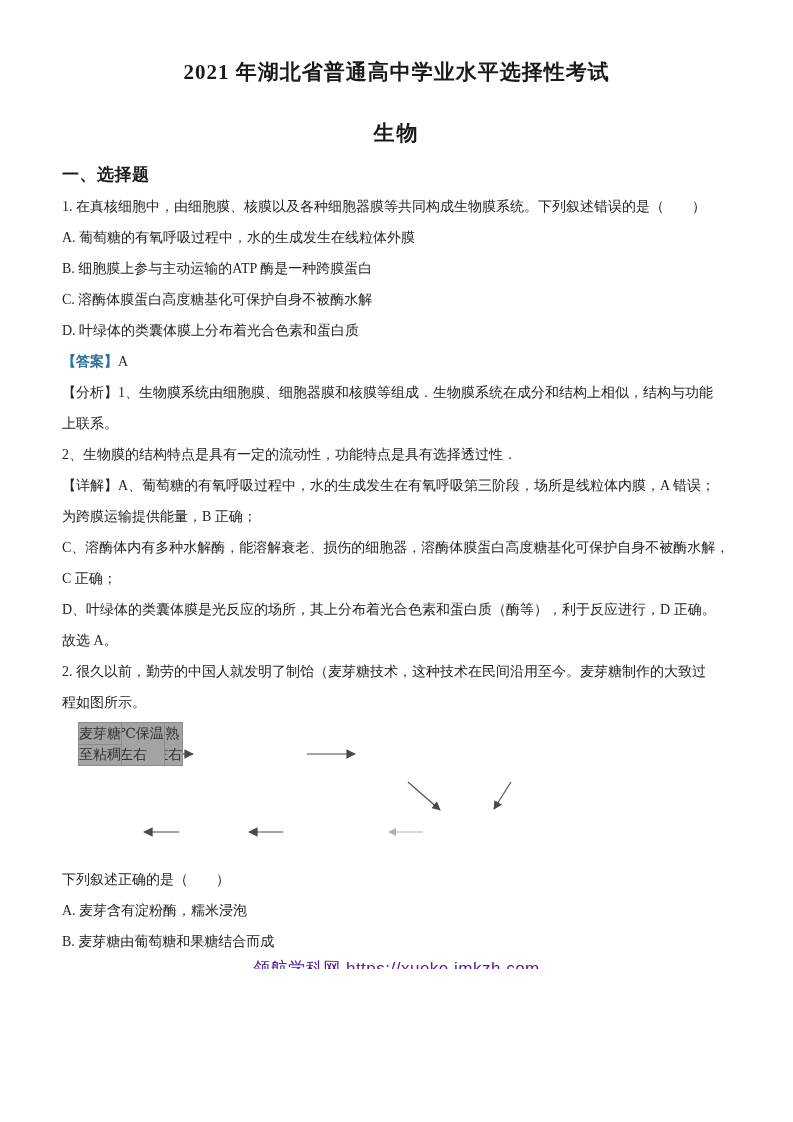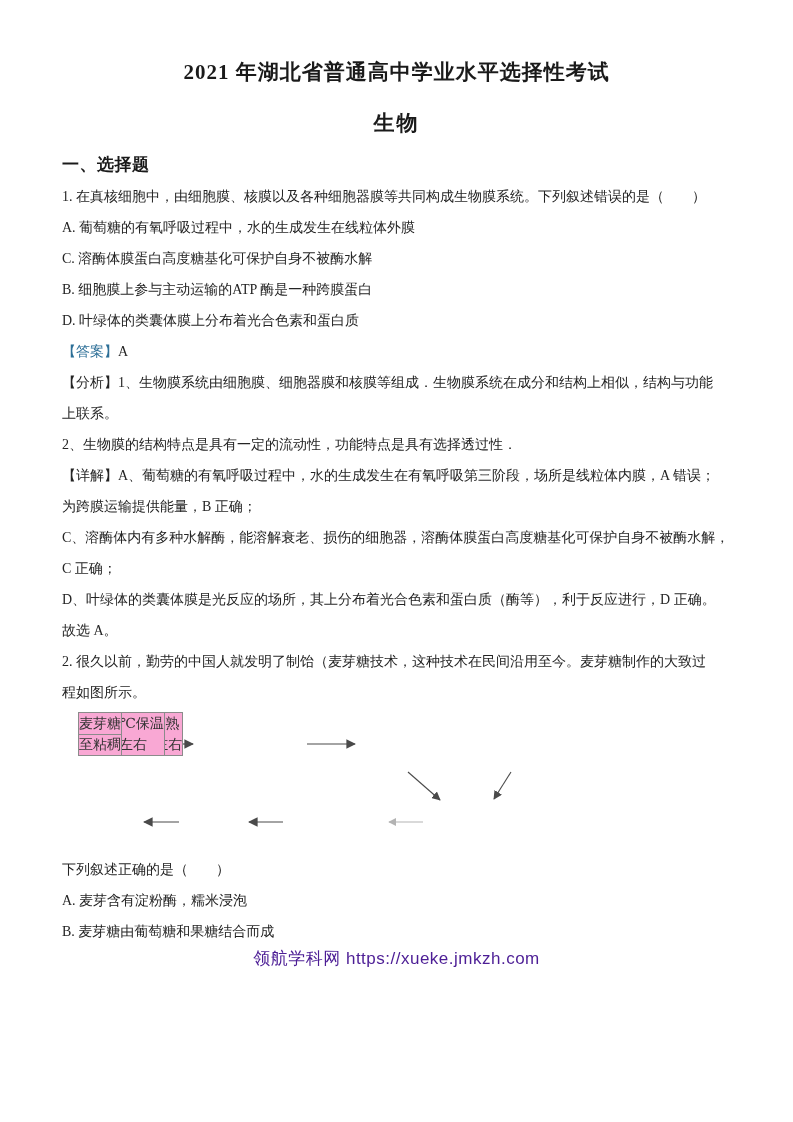--- a/index.html
+++ b/index.html
@@ -20,58 +20,58 @@
   h1.doc-title {
     margin: 0;
     font-size: 21px;
     font-weight: 700;
     text-align: center;
     letter-spacing: 1px;
     color: #1a1a1a;
     padding-right: 44px; 
   }
   h2.doc-subject {
-    margin: 23px 0 0 0;
+    margin: 33px 0 0 0;
     font-size: 21px;
     font-weight: 700;
     text-align: center;
     letter-spacing: 2px;
     color: #1a1a1a;
     padding-right: 44px;
   }
   h3.section-heading {
     margin: 16px 0 5px 0;
     font-size: 17px;
     font-weight: 700;
     letter-spacing: 0.5px;
     color: #1a1a1a;
   }
   p.line {
     margin: 0;
     font-size: 14px;
     line-height: 31px;
     color: #242424;
   }
-  .blue { color: #2d6f97; }
+  .blue { color: #2d6f97; font-weight: bold; }
   
   .flowchart {
     position: relative;
     width: 580px;
     height: 142px;
     margin: 4px 0 0 16px;
   }
   .flowchart svg.arrows {
     position: absolute;
     left: 0; top: 0;
     width: 580px; height: 142px;
   }
   .fbox {
     position: absolute;
     border: 1px solid #8b8b8b;
-    background: #f9a8d4;
+    background: #a3a3a3;
     display: flex;
     flex-direction: column;
     justify-content: center;
     font-size: 14px;
     line-height: 21px;
     color: #333333;
   }
   .fbox.c { align-items: center; text-align: center; }
   .fbox.l { align-items: flex-start; padding-left: 7px; }
   .fbox div { white-space: nowrap; }
@@ -101,22 +101,22 @@
 <div class="page">
   <div class="content">
 
     <h1 class="doc-title">2021 年湖北省普通高中学业水平选择性考试</h1>
     <h2 class="doc-subject">生物</h2>
     <h3 class="section-heading">一、选择题</h3>
 
     <section>
       <p class="line">1. 在真核细胞中，由细胞膜、核膜以及各种细胞器膜等共同构成生物膜系统。下列叙述错误的是（　　）</p>
       <p class="line">A. 葡萄糖的有氧呼吸过程中，水的生成发生在线粒体外膜</p>
+      <p class="line">B. 细胞膜上参与主动运输的ATP 酶是一种跨膜蛋白</p>
       <p class="line">C. 溶酶体膜蛋白高度糖基化可保护自身不被酶水解</p>
-      <p class="line">B. 细胞膜上参与主动运输的ATP 酶是一种跨膜蛋白</p>
       <p class="line">D. 叶绿体的类囊体膜上分布着光合色素和蛋白质</p>
       <p class="line"><span class="blue">【答案】</span><span>A</span></p>
       <p class="line">【分析】1、生物膜系统由细胞膜、细胞器膜和核膜等组成．生物膜系统在成分和结构上相似，结构与功能</p>
       <p class="line">上联系。</p>
       <p class="line">2、生物膜的结构特点是具有一定的流动性，功能特点是具有选择透过性．</p>
       <p class="line">【详解】A、葡萄糖的有氧呼吸过程中，水的生成发生在有氧呼吸第三阶段，场所是线粒体内膜，A 错误；</p>
       <p class="line">为跨膜运输提供能量，B 正确；</p>
       <p class="line">C、溶酶体内有多种水解酶，能溶解衰老、损伤的细胞器，溶酶体膜蛋白高度糖基化可保护自身不被酶水解，</p>
       <p class="line">C 正确；</p>
       <p class="line">D、叶绿体的类囊体膜是光反应的场所，其上分布着光合色素和蛋白质（酶等），利于反应进行，D 正确。</p>

